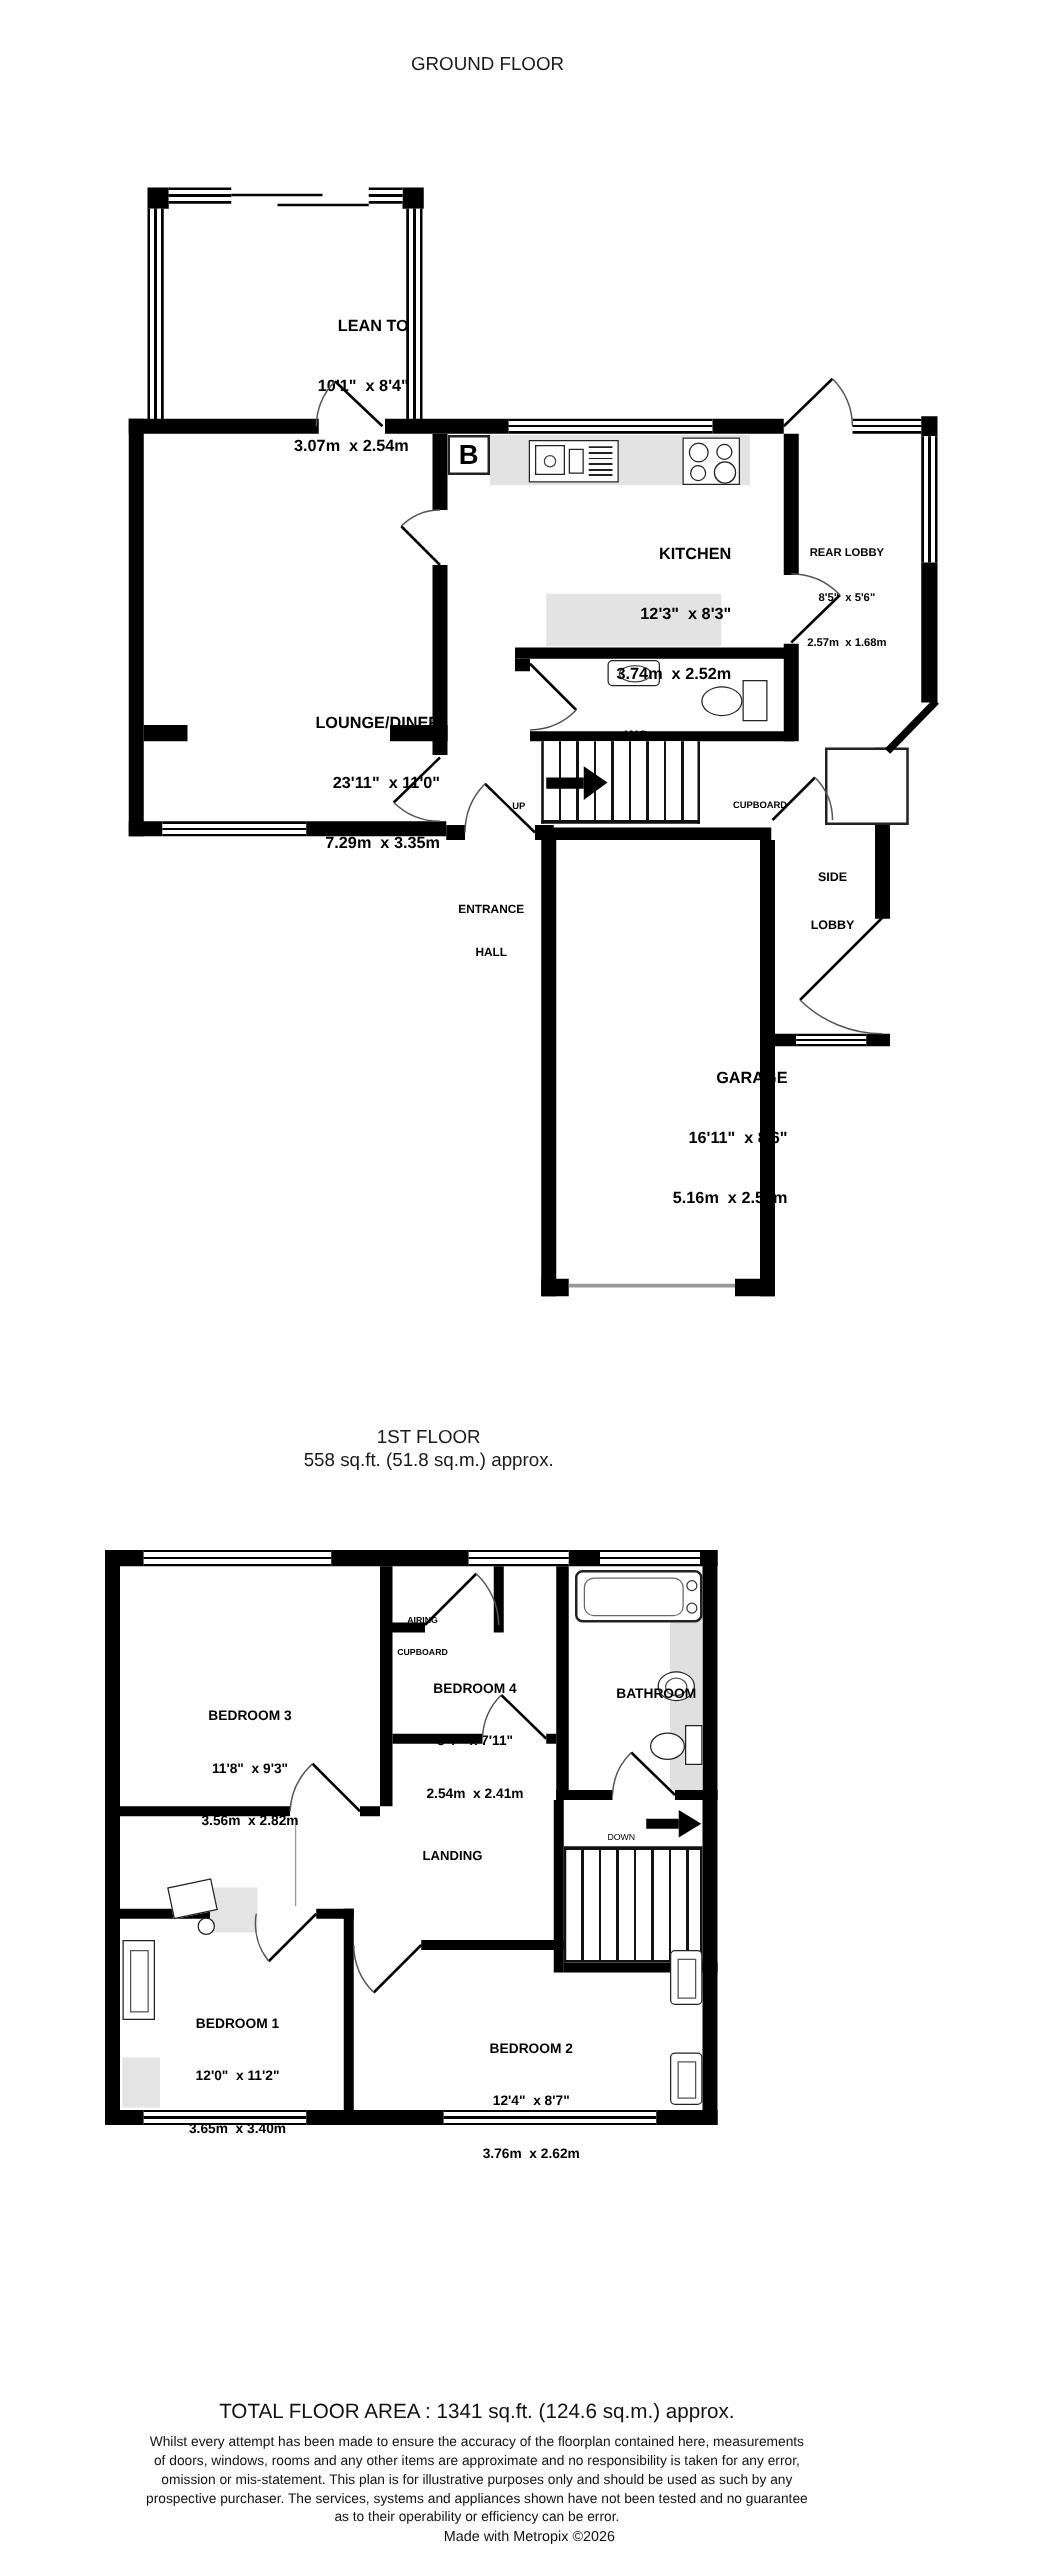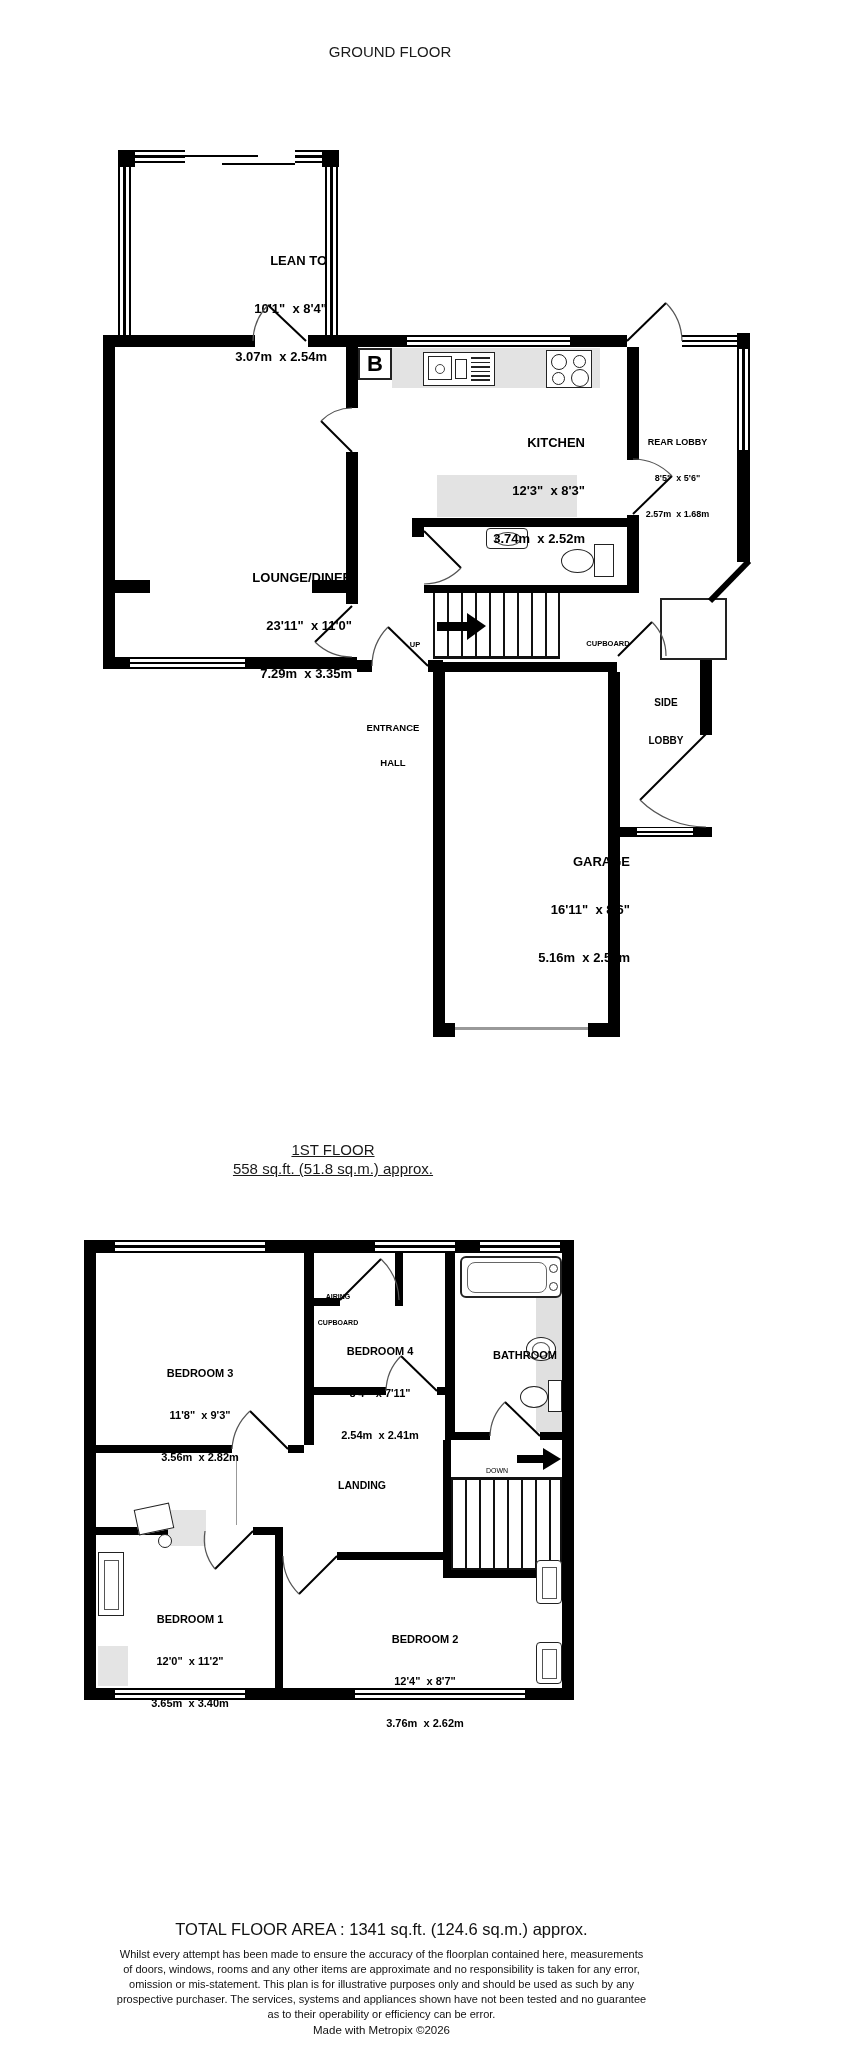--- a/index.html
+++ b/index.html
@@ -145,21 +145,21 @@
   <div class="rl f95" style="left:343px;top:699px;width:100px;">
     <div>ENTRANCE</div>
     <div>HALL</div>
   </div>
   <div class="rl f13" style="left:430px;top:822px;width:200px;">
     <div>GARAGE</div>
     <div>16'11"  x 8'6"</div>
     <div>5.16m  x 2.59m</div>
   </div>
 
-  <div class="ttl" style="left:118px;top:1140px;width:430px;text-decoration:underline;">
+  <div class="ttl" style="left:128px;top:1140px;width:430px;">
     <div>1ST FLOOR</div>
     <div>558 sq.ft. (51.8 sq.m.) approx.</div>
   </div>
 
   <div class="wall" style="left:84px;top:1240px;width:31px;height:13px;"></div>
   <div class="win-h" style="left:115px;top:1240px;width:150px;height:13px;"></div>
   <div class="wall" style="left:265px;top:1240px;width:110px;height:13px;"></div>
   <div class="win-h" style="left:375px;top:1240px;width:80px;height:13px;"></div>
   <div class="wall" style="left:455px;top:1240px;width:25px;height:13px;"></div>
   <div class="win-h" style="left:480px;top:1240px;width:80px;height:13px;"></div>
@@ -298,17 +298,17 @@
   <div class="footer" style="top:1920px;font-size:16.5px;">
     <span>TOTAL FLOOR AREA : 1341 sq.ft. (124.6 sq.m.) approx.</span>
   </div>
   <div class="footer" style="top:1947px;font-size:11px;line-height:15px;">
     <div>Whilst every attempt has been made to ensure the accuracy of the floorplan contained here, measurements</div>
     <div>of doors, windows, rooms and any other items are approximate and no responsibility is taken for any error,</div>
     <div>omission or mis-statement. This plan is for illustrative purposes only and should be used as such by any</div>
     <div>prospective purchaser. The services, systems and appliances shown have not been tested and no guarantee</div>
     <div>as to their operability or efficiency can be error.</div>
   </div>
-  <div class="footer" style="top:2024px;font-size:11.5px;">
+  <div class="footer" style="top:2024px;font-size:11.5px;margin-left:42px;">
     <span>Made with Metropix ©2026</span>
   </div>
 
 </div>
 
 </body></html>

